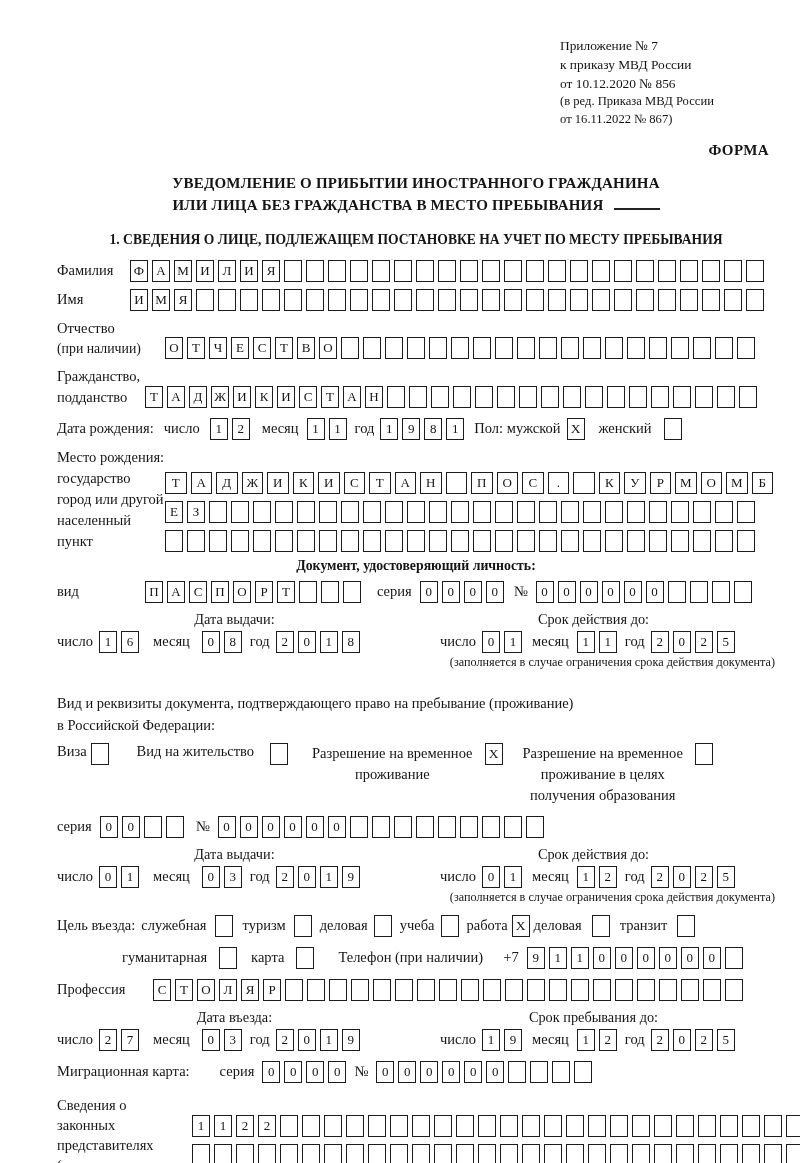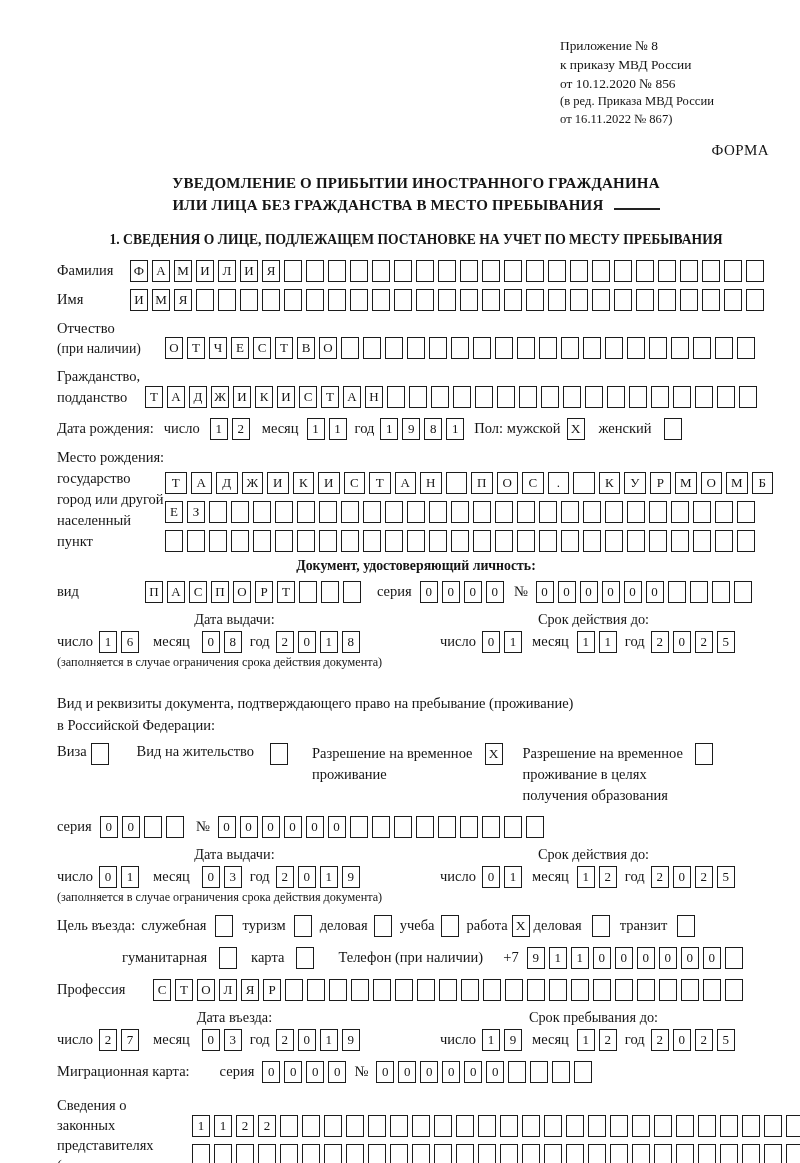--- a/index.html
+++ b/index.html
@@ -2,21 +2,21 @@
 <html><head>
 <meta charset="utf-8">
 <style>
   *{box-sizing:border-box;margin:0;padding:0}
   html,body{background:#fff}
   .page{width:800px;height:1163px;background:#fff;color:#151515;
         font-family:"Liberation Serif","DejaVu Serif",serif;font-size:14.5px;
         padding:36px 25px 0 57px;overflow:hidden;position:relative}
   .hdr{margin-left:503px;font-size:13.4px;line-height:1.42}
   .hdr .sub{font-size:12.6px}
-  .forma{text-align:right;padding-right:6px;font-weight:400;font-size:15px;margin-top:13px;letter-spacing:.4px}
+  .forma{text-align:right;padding-right:6px;font-weight:700;font-size:15px;margin-top:13px;letter-spacing:.4px}
   .title{text-align:center;font-weight:700;font-size:15px;margin-top:13px;line-height:1.5;letter-spacing:.2px}
   .uline{display:inline-block;width:46px;border-bottom:2.2px solid #222;margin-left:10px}
   .sec{text-align:center;font-weight:700;font-size:13.6px;margin-top:15px;white-space:nowrap}
   .r{display:flex;align-items:center;margin-top:7px}
   .r.top{align-items:flex-end}
   .mt10{margin-top:10px}.mt12{margin-top:12px}
   .lbl{flex:0 0 auto;line-height:1.45}
   .w73{flex-basis:73px}.w88{flex-basis:88px}.w96{flex-basis:96px}.w108{flex-basis:108px}.w135{flex-basis:135px}
   .small{font-size:13.8px}
   .cells{display:flex;gap:4px}
@@ -26,36 +26,36 @@
   .stack{display:flex;flex-direction:column;gap:7px}
   .cb{flex:0 0 auto;width:18px;height:22px;border:1.6px solid #1c1c1c;text-align:center;
       font-size:13.5px;line-height:19px;display:inline-block}
   .dochead{text-align:center;font-weight:700;font-size:13.8px;margin-top:6px}
   .dates{display:flex;margin-top:8px}
   .dhalf{width:355px}
   .dhalf.rgt{flex:1}
   .dtitle{text-align:center;font-size:14.3px}
   .dline{display:flex;align-items:center;margin-top:3px}
   .dhalf.rgt .dline{padding-left:28px}
-  .fnote{text-align:left;font-size:12.2px;margin-top:2px}
+  .fnote{text-align:right;font-size:12.2px;margin-top:2px}
   .intro{margin-top:22px;line-height:1.55}
   .visarow{display:flex;align-items:flex-start;margin-top:6px}
-  .ctr{line-height:1.45}
+  .ctr{text-align:center;line-height:1.45}
   .ml4{margin-left:4px}.ml6{margin-left:6px}.ml8{margin-left:8px}.ml10{margin-left:10px}
   .ml12{margin-left:12px}.ml14{margin-left:14px}.ml16{margin-left:16px}.ml20{margin-left:20px}
   .ml24{margin-left:24px}.ml28{margin-left:28px}.ml30{margin-left:30px}.ind65{margin-left:65px}
   .repslbl{line-height:1.38}
 </style>
 </head>
 <body>
 
 <div class="page">
 
   <div class="hdr">
-    <div>Приложение № 8</div>
+    <div>Приложение № 7</div>
     <div>к приказу МВД России</div>
     <div>от 10.12.2020 № 856</div>
     <div class="sub">(в ред. Приказа МВД России</div>
     <div class="sub">от 16.11.2022 № 867)</div>
   </div>
   <div class="forma">ФОРМА</div>
 
   <div class="title">
     <div>УВЕДОМЛЕНИЕ О ПРИБЫТИИ ИНОСТРАННОГО ГРАЖДАНИНА</div>
     <div><span>ИЛИ ЛИЦА БЕЗ ГРАЖДАНСТВА В МЕСТО ПРЕБЫВАНИЯ</span><span class="uline"></span></div>

